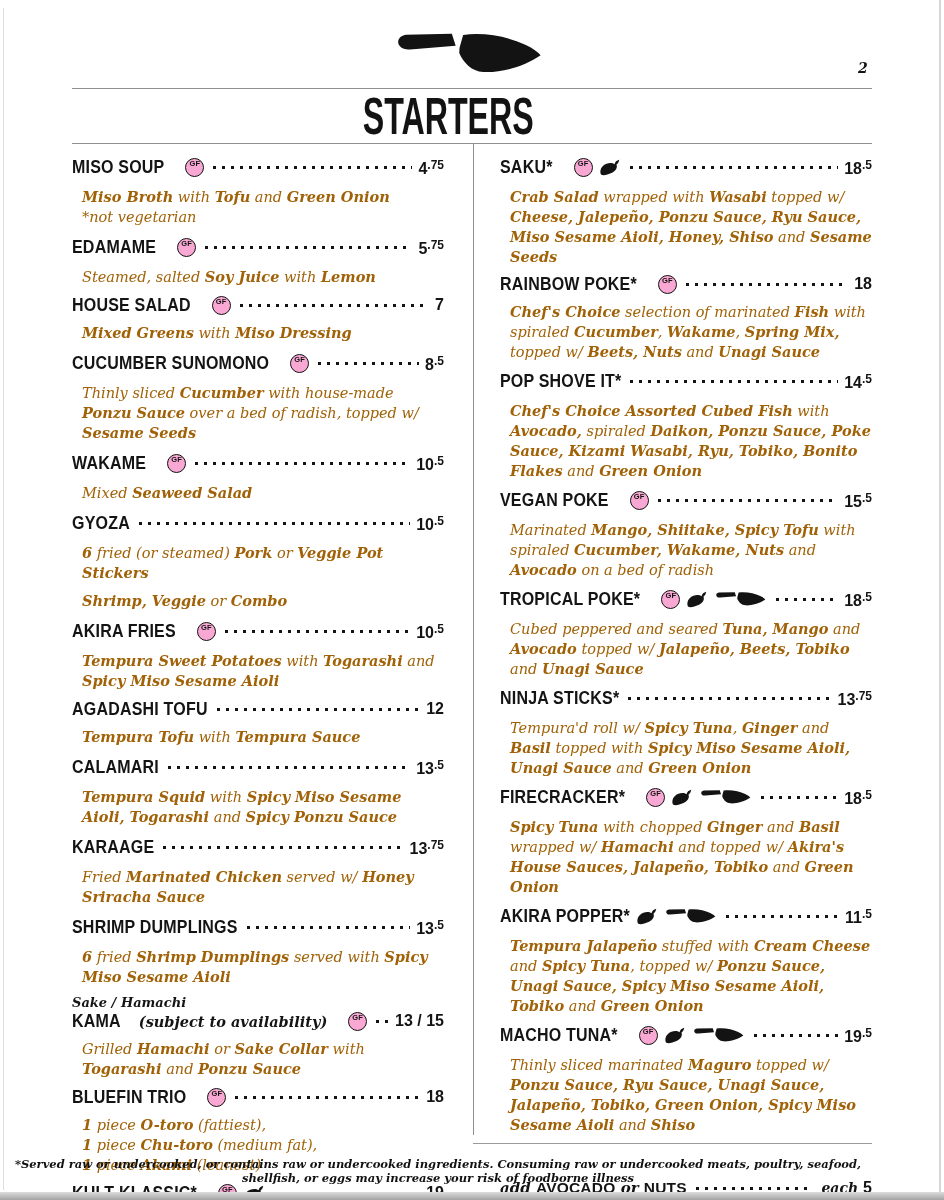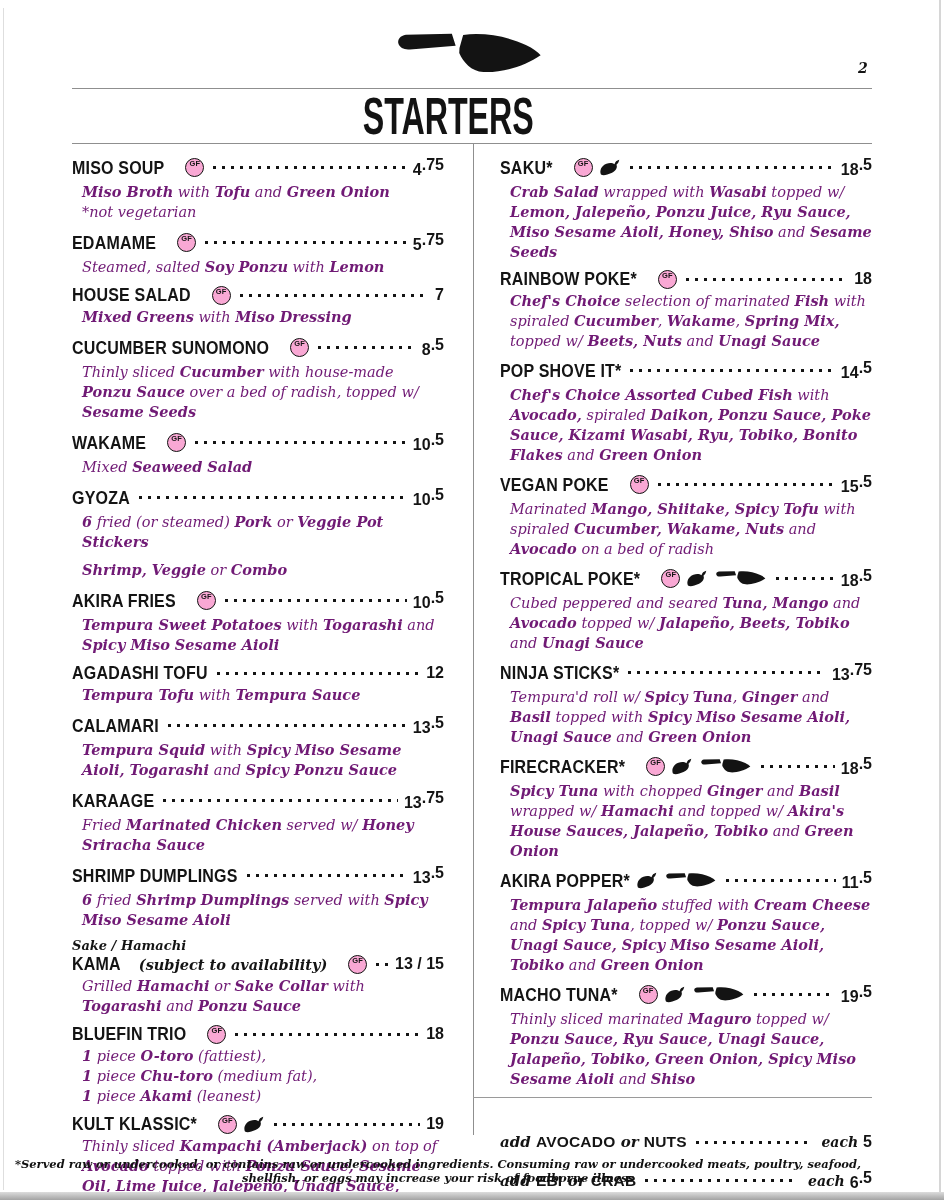--- a/index.html
+++ b/index.html
@@ -42,22 +42,22 @@
   .gf{flex:none;margin-left:21px;width:17px;height:17px;border:1.5px solid #111;border-radius:50%;
       display:flex;justify-content:center;background:#f9a8d4;}
   .gf-t{font:700 7.5px "Liberation Sans",sans-serif;letter-spacing:0.2px;}
   .pepper{flex:none;margin-left:6px;display:flex;}
   .knife-sm{flex:none;margin-left:7px;display:flex;}
   .dots{flex:1 1 auto;min-width:14px;height:5px;margin:0 6px;align-self:center;
         background-image:radial-gradient(circle,#141414 1.55px,rgba(0,0,0,0) 1.9px);
         background-size:9px 5px;background-repeat:repeat-x;background-position:left center;}
   .price{font-family:"Liberation Sans",sans-serif;font-weight:700;font-size:16px;
          line-height:20px;white-space:nowrap;}
-  .price sup{font-size:16px;vertical-align:5px;}
-  .desc{padding-left:10px;margin-top:2px;font:italic 14.5px/1.38 "DejaVu Serif",serif;color:#701a75;}
+  .price sup{font-size:12px;vertical-align:5px;}
+  .desc{padding-left:10px;margin-top:8px;font:italic 14.5px/1.38 "DejaVu Serif",serif;color:#a16207;}
   .desc b{font-weight:700;}
 
   
   .addons-rule{height:1px;background:#9a9a9a;margin:8px 0 0 -27px;width:399px;}
   #addons{margin-top:34px;}
   .addon{display:flex;align-items:center;margin-bottom:9px;margin-top:16px;}
   .addon-name{font:italic 700 15px "DejaVu Serif",serif;white-space:nowrap;}
   .addon-name b{font-family:"Liberation Sans",sans-serif;font-style:normal;font-weight:700;
                 font-size:15.5px;letter-spacing:0.2px;}
   .each{font:italic 700 14px "DejaVu Serif",serif;margin:0 5px;}
@@ -111,21 +111,21 @@
     <div class="head">
       <span class="item-name">EDAMAME</span>
 
       <span class="gf">
             <span class="gf-t">GF</span>
           </span>
 
       <span class="dots"></span>
       <span class="price">5<sup>.75</sup></span>
     </div>
-    <div class="desc">Steamed, salted <b>Soy Ponzu</b> with <b>Lemon</b></div>
+    <div class="desc">Steamed, salted <b>Soy Juice</b> with <b>Lemon</b></div>
   </div>
 
   <div class="item">
 
     <div class="head">
       <span class="item-name">HOUSE SALAD</span>
 
       <span class="gf">
             <span class="gf-t">GF</span>
           </span>
@@ -304,21 +304,21 @@
             </span>
       <span class="pepper">
         <svg width="22" height="19" viewBox="0 0 28 24" xmlns="http://www.w3.org/2000/svg" fill="#131313">
           <path d="M2.5 21 C 0.3 15.8 3 9.4 9.5 7.1 C 13.6 5.6 17.6 6.1 19.7 7.8 C 20.4 5 22.5 3 25.8 2.2 C 25.3 5 24 7.2 22.2 8.6 C 23.9 12.1 21.4 16.6 15.9 19.1 C 10.7 21.5 5.2 22.5 2.5 21 Z"></path>
         </svg>
       </span>
 
       <span class="dots"></span>
       <span class="price">18<sup>.5</sup></span>
     </div>
-    <div class="desc"><b>Crab Salad</b> wrapped with <b>Wasabi</b> topped w/ <b>Lemon, Jalepeño, Ponzu Juice, Ryu Sauce, Miso Sesame Aioli, Honey, Shiso</b> and <b>Sesame Seeds</b></div>
+    <div class="desc"><b>Crab Salad</b> wrapped with <b>Wasabi</b> topped w/ <b>Cheese, Jalepeño, Ponzu Sauce, Ryu Sauce, Miso Sesame Aioli, Honey, Shiso</b> and <b>Sesame Seeds</b></div>
   </div>
 
   <div class="item">
 
     <div class="head">
       <span class="item-name">RAINBOW POKE*</span>
 
       <span class="gf">
               <span class="gf-t">GF</span>
             </span>

